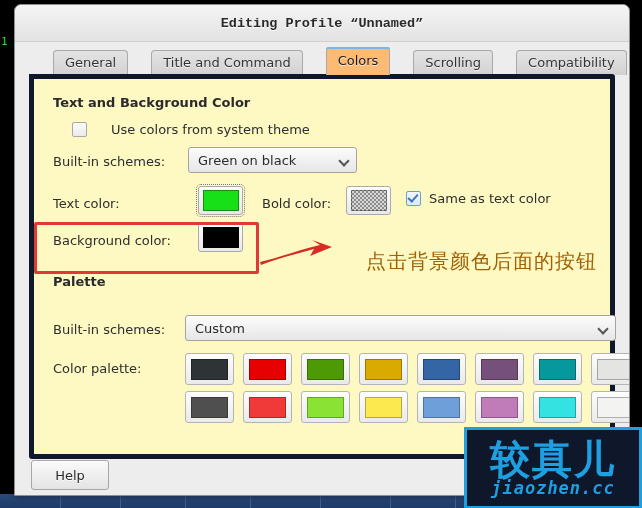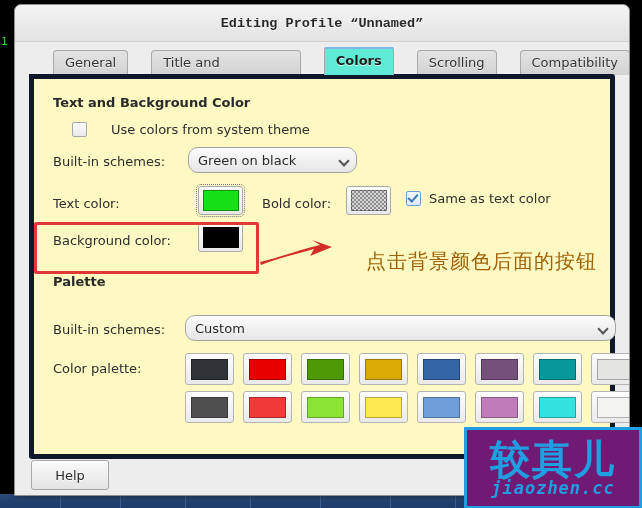--- a/index.html
+++ b/index.html
@@ -55,25 +55,24 @@
     background:linear-gradient(#e3e3e3,#d2d2d2);
     border:1px solid #a9a9a9;border-bottom:none;
     border-radius:4px 4px 0 0;
     margin-right:-1px;
     text-shadow:0 1px 0 rgba(255,255,255,.7);
     position:relative;
     margin-left:24px;
   }
   .tab.active{
     height:27px;line-height:26px;
-    background:#5eead4;
+    background:#fdba74;
     border-color:#a9a9a9;
     color:#1a1a1a;
     z-index:3;
-    font-weight:bold;
   }
   .tab.active::before{
     content:"";position:absolute;left:-1px;right:-1px;top:-1px;height:2px;
     background:#7eb4e2;border-radius:4px 4px 0 0;
   }
 
   
   #page{
     position:absolute;left:14px;right:14px;top:69px;height:375px;
     background:#fef9c3;border:5px solid #0f172a;border-radius:0 3px 3px 3px;
@@ -98,21 +97,21 @@
   .cbox.checked::after{
     content:"";position:absolute;left:3px;top:0px;
     width:4px;height:8px;border:solid #3a78b5;
     border-width:0 2px 2px 0;transform:rotate(42deg);
   }
 
   
   .combo{
     height:24px;display:flex;align-items:center;
     background:linear-gradient(#fcfcfc,#e6e6e6);
-    border:1px solid #a3a3a3;border-radius:10px;
+    border:1px solid #a3a3a3;border-radius:3px;
     font-size:13px;color:#2b2b2b;
     padding:0 6px 0 9px;
     box-shadow:inset 0 1px 0 #fff;
   }
   .combo .val{flex:1;}
   .chev{
     width:11px;height:11px;position:relative;flex:none;margin-left:6px;
   }
   .chev::after{
     content:"";position:absolute;left:1px;top:2px;
@@ -173,21 +172,21 @@
   #cn-note{
     position:absolute;left:366px;top:248px;z-index:6;
     font-size:20px;color:#e8736d;
     font-family:"DejaVu Sans","Liberation Sans",sans-serif;
     letter-spacing:1px;white-space:nowrap;
   }
 
   
   #watermark{
     position:absolute;left:464px;top:427px;width:172px;height:76px;
-    border:3px solid #1f9ee0;background:#701a75;z-index:9;
+    border:3px solid #1f9ee0;background:#0f172a;z-index:9;
     display:flex;flex-direction:column;align-items:center;justify-content:center;
     overflow:hidden;
   }
   #wm-cn{
     font-size:40px;font-weight:bold;color:#1f9ee0;line-height:40px;
     letter-spacing:2px;font-family:"DejaVu Sans","Liberation Sans",sans-serif;
   }
   #wm-en{
     font-size:17px;font-weight:bold;font-style:italic;color:#1f9ee0;
     line-height:18px;letter-spacing:1px;

